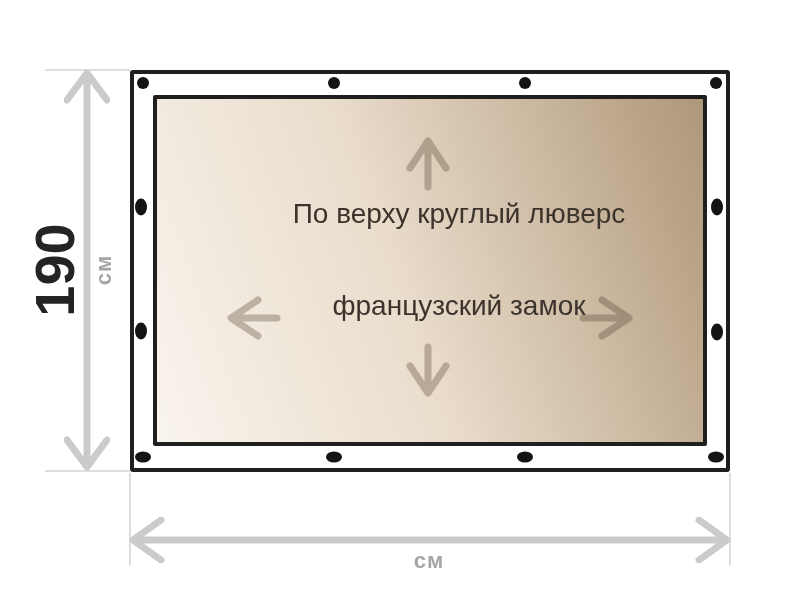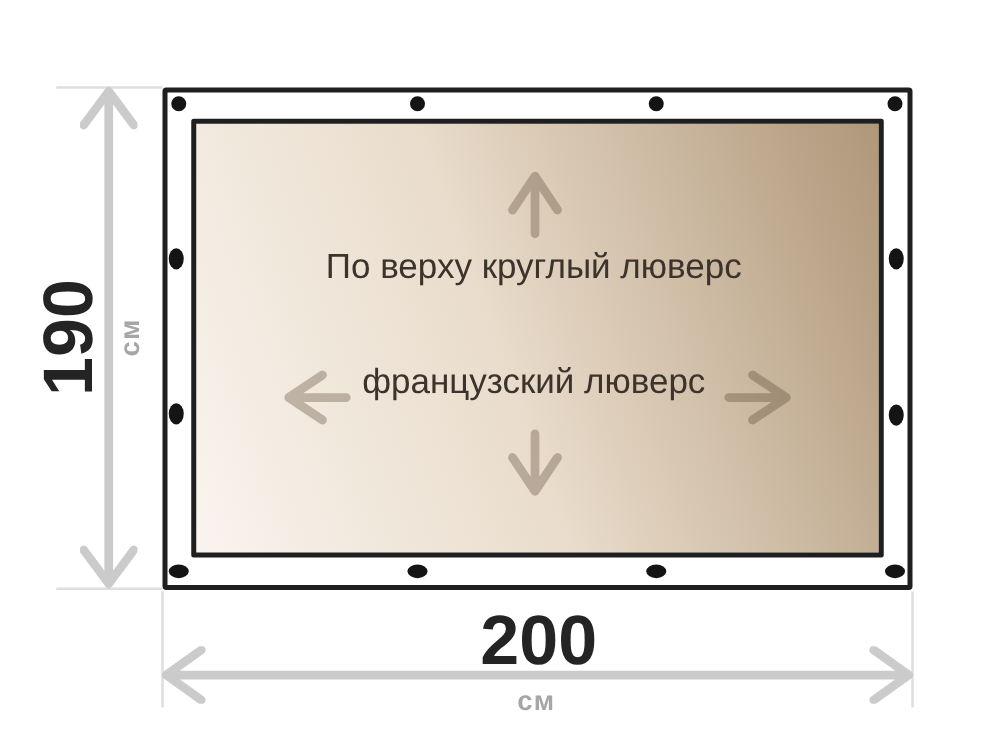--- a/index.html
+++ b/index.html
@@ -18,21 +18,21 @@
     background:linear-gradient(70deg,#f9f4ee 0%,#e9dccb 45%,#af9779 100%);
   }
   
   .grommet{position:absolute;background:#141414;border-radius:50%;transform:translate(-50%,-50%);}
   .grommet.round{width:12px;height:12px;}
   .grommet.voval{width:12px;height:17px;}
   .grommet.hoval{width:16px;height:11px;}
   
   .note{
     position:absolute;transform:translate(-50%,-50%);
-    color:#3b332c;font-size:28px;line-height:31px;text-align:right;white-space:nowrap;
+    color:#3b332c;font-size:28px;line-height:31px;text-align:right;white-space:nowrap;margin-left:32px;
   }
   
   .dim-value{
     position:absolute;transform:translate(-50%,-50%);
     color:#242424;font-size:56px;font-weight:bold;white-space:nowrap;
   }
   .dim-value.rot{transform:translate(-50%,-50%) rotate(-90deg);}
   .dim-unit{
     position:absolute;transform:translate(-50%,-50%);
     color:#a6a6a6;font-size:22px;font-weight:bold;letter-spacing:1px;white-space:nowrap;
@@ -74,32 +74,31 @@
   </svg>
   <svg class="arrow-svg" style="left:227px;top:296px;" width="54" height="44" viewBox="0 0 54 44">
     <path d="M31 4 L4 22 L31 40 M7 22 L50 22" fill="none" stroke="rgba(82,64,45,0.33)" stroke-width="7" stroke-linecap="round" stroke-linejoin="round"></path>
   </svg>
   <svg class="arrow-svg" style="left:579px;top:296px;" width="54" height="44" viewBox="0 0 54 44">
     <path d="M23 4 L50 22 L23 40 M4 22 L47 22" fill="none" stroke="rgba(82,64,45,0.33)" stroke-width="7" stroke-linecap="round" stroke-linejoin="round"></path>
   </svg>
 
   <div class="note" style="left:427px;top:213px;">По верху круглый люверс</div>
   <div class="note" style="left:427px;top:305px;">
-    <div>французский люверс</div>
+    <div>французский замок</div>
   </div>
 
   <div class="ext" style="left:45px;top:69px;width:85px;height:2px;"></div>
   <div class="ext" style="left:45px;top:470px;width:85px;height:2px;"></div>
   <svg class="arrow-svg" style="left:64px;top:68px;" width="46" height="404" viewBox="0 0 46 404">
     <path d="M23 8 L23 396 M3 32 L23 5 L43 32 M3 372 L23 399 L43 372" fill="none" stroke="#cbcbcb" stroke-width="7" stroke-linecap="round" stroke-linejoin="round"></path>
   </svg>
   <div class="dim-value rot" style="left:54px;top:270px;">190</div>
   <div class="dim-unit rot" style="left:104px;top:270px;">см</div>
 
   <div class="ext" style="left:129px;top:473px;width:2px;height:93px;"></div>
   <div class="ext" style="left:729px;top:473px;width:2px;height:93px;"></div>
   <svg class="arrow-svg" style="left:128px;top:517px;" width="604" height="46" viewBox="0 0 604 46">
     <path d="M7 23 L597 23 M33 3 L5 23 L33 43 M571 3 L599 23 L571 43" fill="none" stroke="#cbcbcb" stroke-width="7" stroke-linecap="round" stroke-linejoin="round"></path>
   </svg>
-  <div class="dim-value" style="left:431px;top:512px;">200</div>
   <div class="dim-unit" style="left:429px;top:561px;">см</div>
 
 </div>
 
 </body></html>

